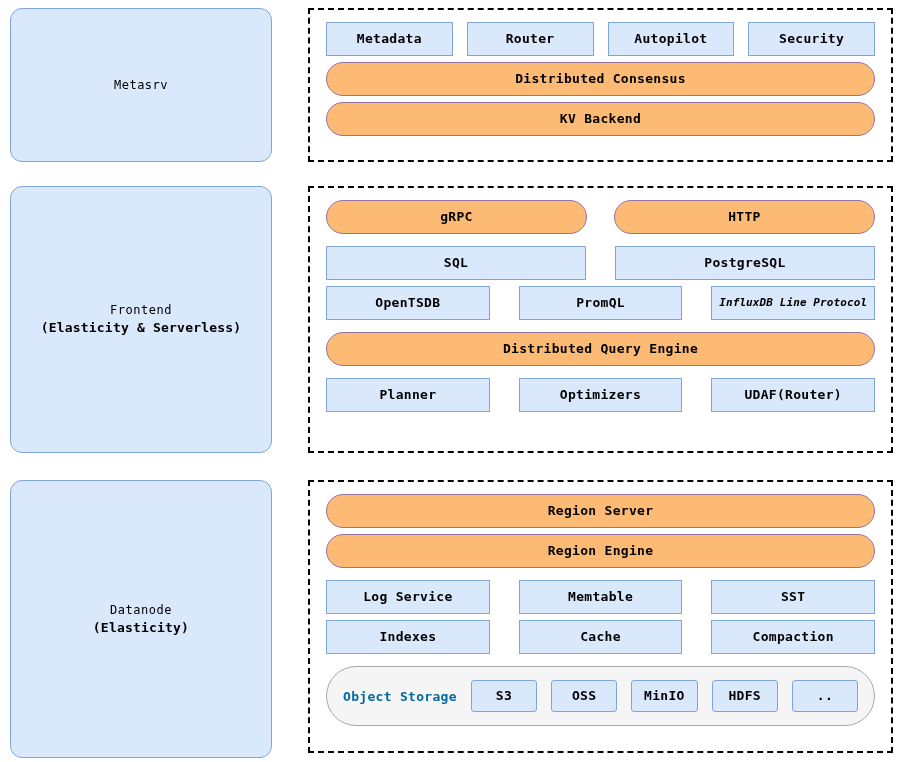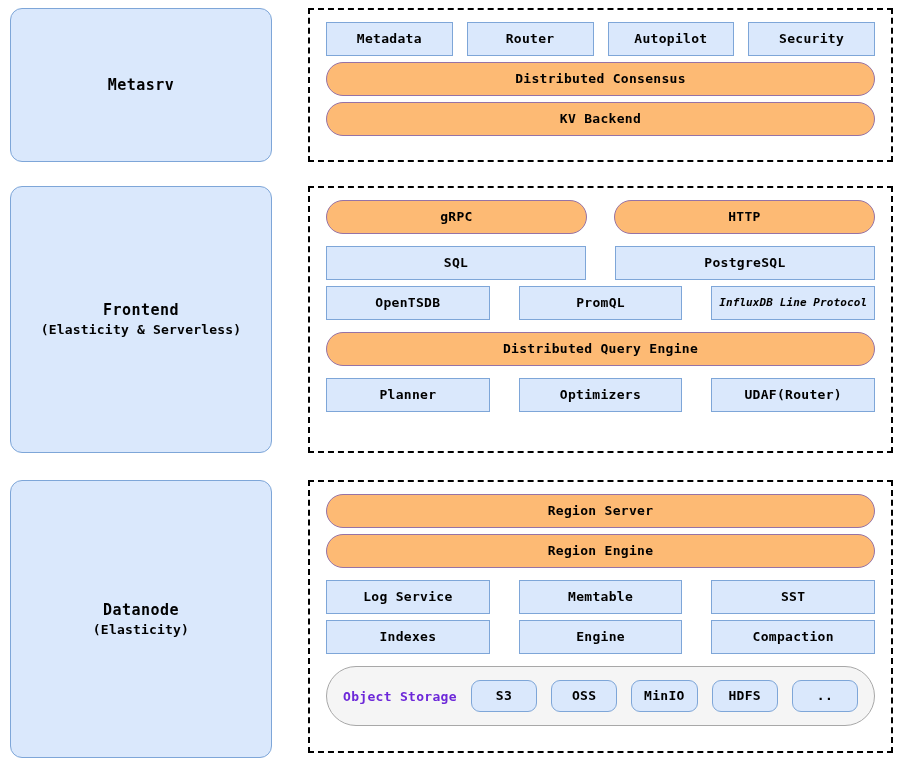--- a/index.html
+++ b/index.html
@@ -30,22 +30,22 @@
     background: #dae8fc;
     border: 1px solid #7ea6d8;
     border-radius: 12px;
     display: flex;
     flex-direction: column;
     align-items: center;
     justify-content: center;
     text-align: center;
   }
   .left-panel .panel-title {
-    font-size: 15px;
-    font-weight: bold;
+    font-size: 12px;
+    font-weight: normal;
     letter-spacing: 0.5px;
     line-height: 1.35;
     color: #000;
   }
   .left-panel .panel-subtitle {
     font-size: 13px;
     font-weight: bold;
     letter-spacing: 0.2px;
     line-height: 1.35;
     color: #000;
@@ -133,34 +133,34 @@
     border: 1px solid #a8a8a8;
     border-radius: 32px;
     height: 60px;
     padding: 0 16px;
     width: 100%;
   }
   .storage-label {
     font-size: 13px;
     font-weight: bold;
     letter-spacing: 0.3px;
-    color: #6d28d9;
+    color: #0369a1;
     white-space: nowrap;
     margin-right: 14px;
   }
   .storage-chips {
     display: flex;
     flex-direction: row;
     flex: 1 1 auto;
     justify-content: space-between;
     align-items: center;
   }
   .storage-chips .chip.blue {
     height: 32px;
-    border-radius: 9px;
+    border-radius: 3px;
     padding: 4px 6px;
     min-width: 60px;
     flex: 1 1 0;
     text-align: right;
   }
   .storage-chips .chip.blue + .chip.blue { margin-left: 14px; }
 </style>
 </head>
 <body>
 
@@ -226,21 +226,21 @@
     <div class="row">
       <div class="chip purple full">Region Engine</div>
     </div>
     <div class="row gap-lg">
       <div class="chip blue col3">Log Service</div>
       <div class="chip blue col3">Memtable</div>
       <div class="chip blue col3">SST</div>
     </div>
     <div class="row">
       <div class="chip blue col3">Indexes</div>
-      <div class="chip blue col3">Engine</div>
+      <div class="chip blue col3">Cache</div>
       <div class="chip blue col3">Compaction</div>
     </div>
     <div class="row gap-lg">
       <div class="storage-strip">
         <div class="storage-label">Object Storage</div>
         <div class="storage-chips">
           <div class="chip blue">S3</div>
           <div class="chip blue">OSS</div>
           <div class="chip blue">MinIO</div>
           <div class="chip blue">HDFS</div>

